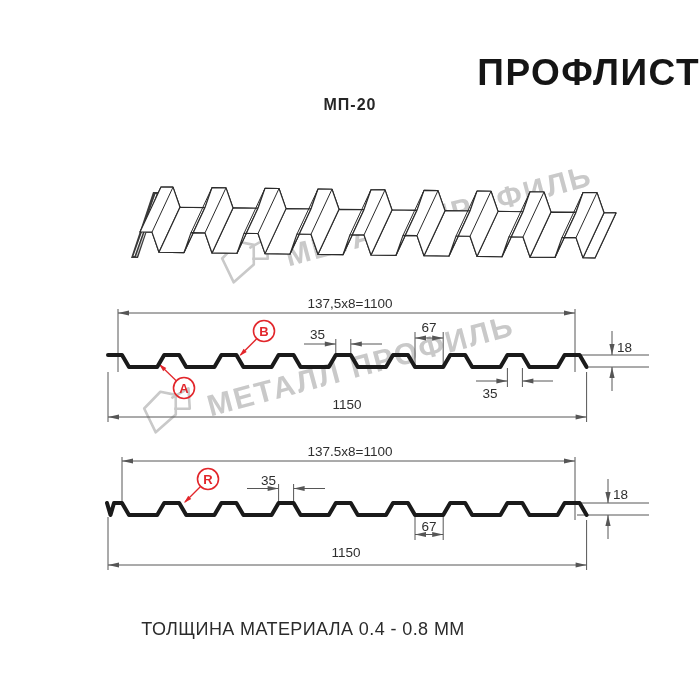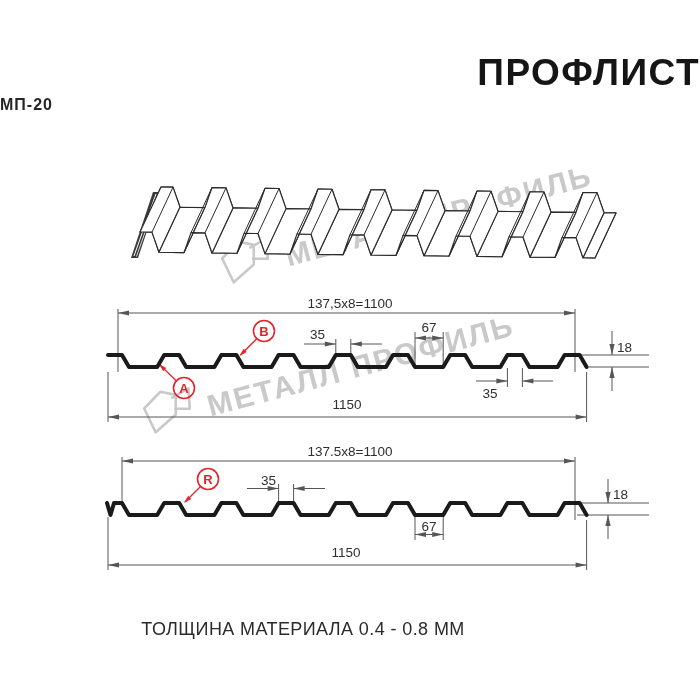--- a/index.html
+++ b/index.html
@@ -1,20 +1,20 @@
 <!DOCTYPE html>
 <html><head>
 <meta charset="utf-8">
 <style>
   html,body{margin:0;padding:0;background:#fff;}
   .canvas{position:relative;width:700px;height:700px;background:#ffffff;overflow:hidden;
           font-family:"Liberation Sans",sans-serif;}
   .title{position:absolute;top:54px;left:0;width:700px;text-align:right;
          font-size:37px;font-weight:700;letter-spacing:1.5px;color:#151515;line-height:1;}
-  .subtitle{position:absolute;top:97px;left:0;width:700px;
+  .subtitle{position:absolute;top:97px;left:0;width:700px;text-align:center;
          font-size:16px;font-weight:600;letter-spacing:1px;color:#262626;line-height:1;}
   .footer{position:absolute;top:620px;left:0;width:606px;text-align:center;
          font-size:18px;font-weight:400;letter-spacing:.4px;color:#2b2b2b;line-height:1;}
   .watermark{position:absolute;display:flex;align-items:flex-end;gap:10px;
          color:#c9c9c9;font-size:30px;font-weight:700;letter-spacing:2px;
          transform:rotate(-15deg);transform-origin:left bottom;white-space:nowrap;z-index:1;line-height:1;}
   .wm1{left:228px;top:242px;}
   .wm2{left:150px;top:392px;}
   #drawing{position:absolute;left:0;top:0;z-index:2;}
   .dimtxt{font-family:"Liberation Sans",sans-serif;font-size:13.5px;fill:#2f2f2f;}

